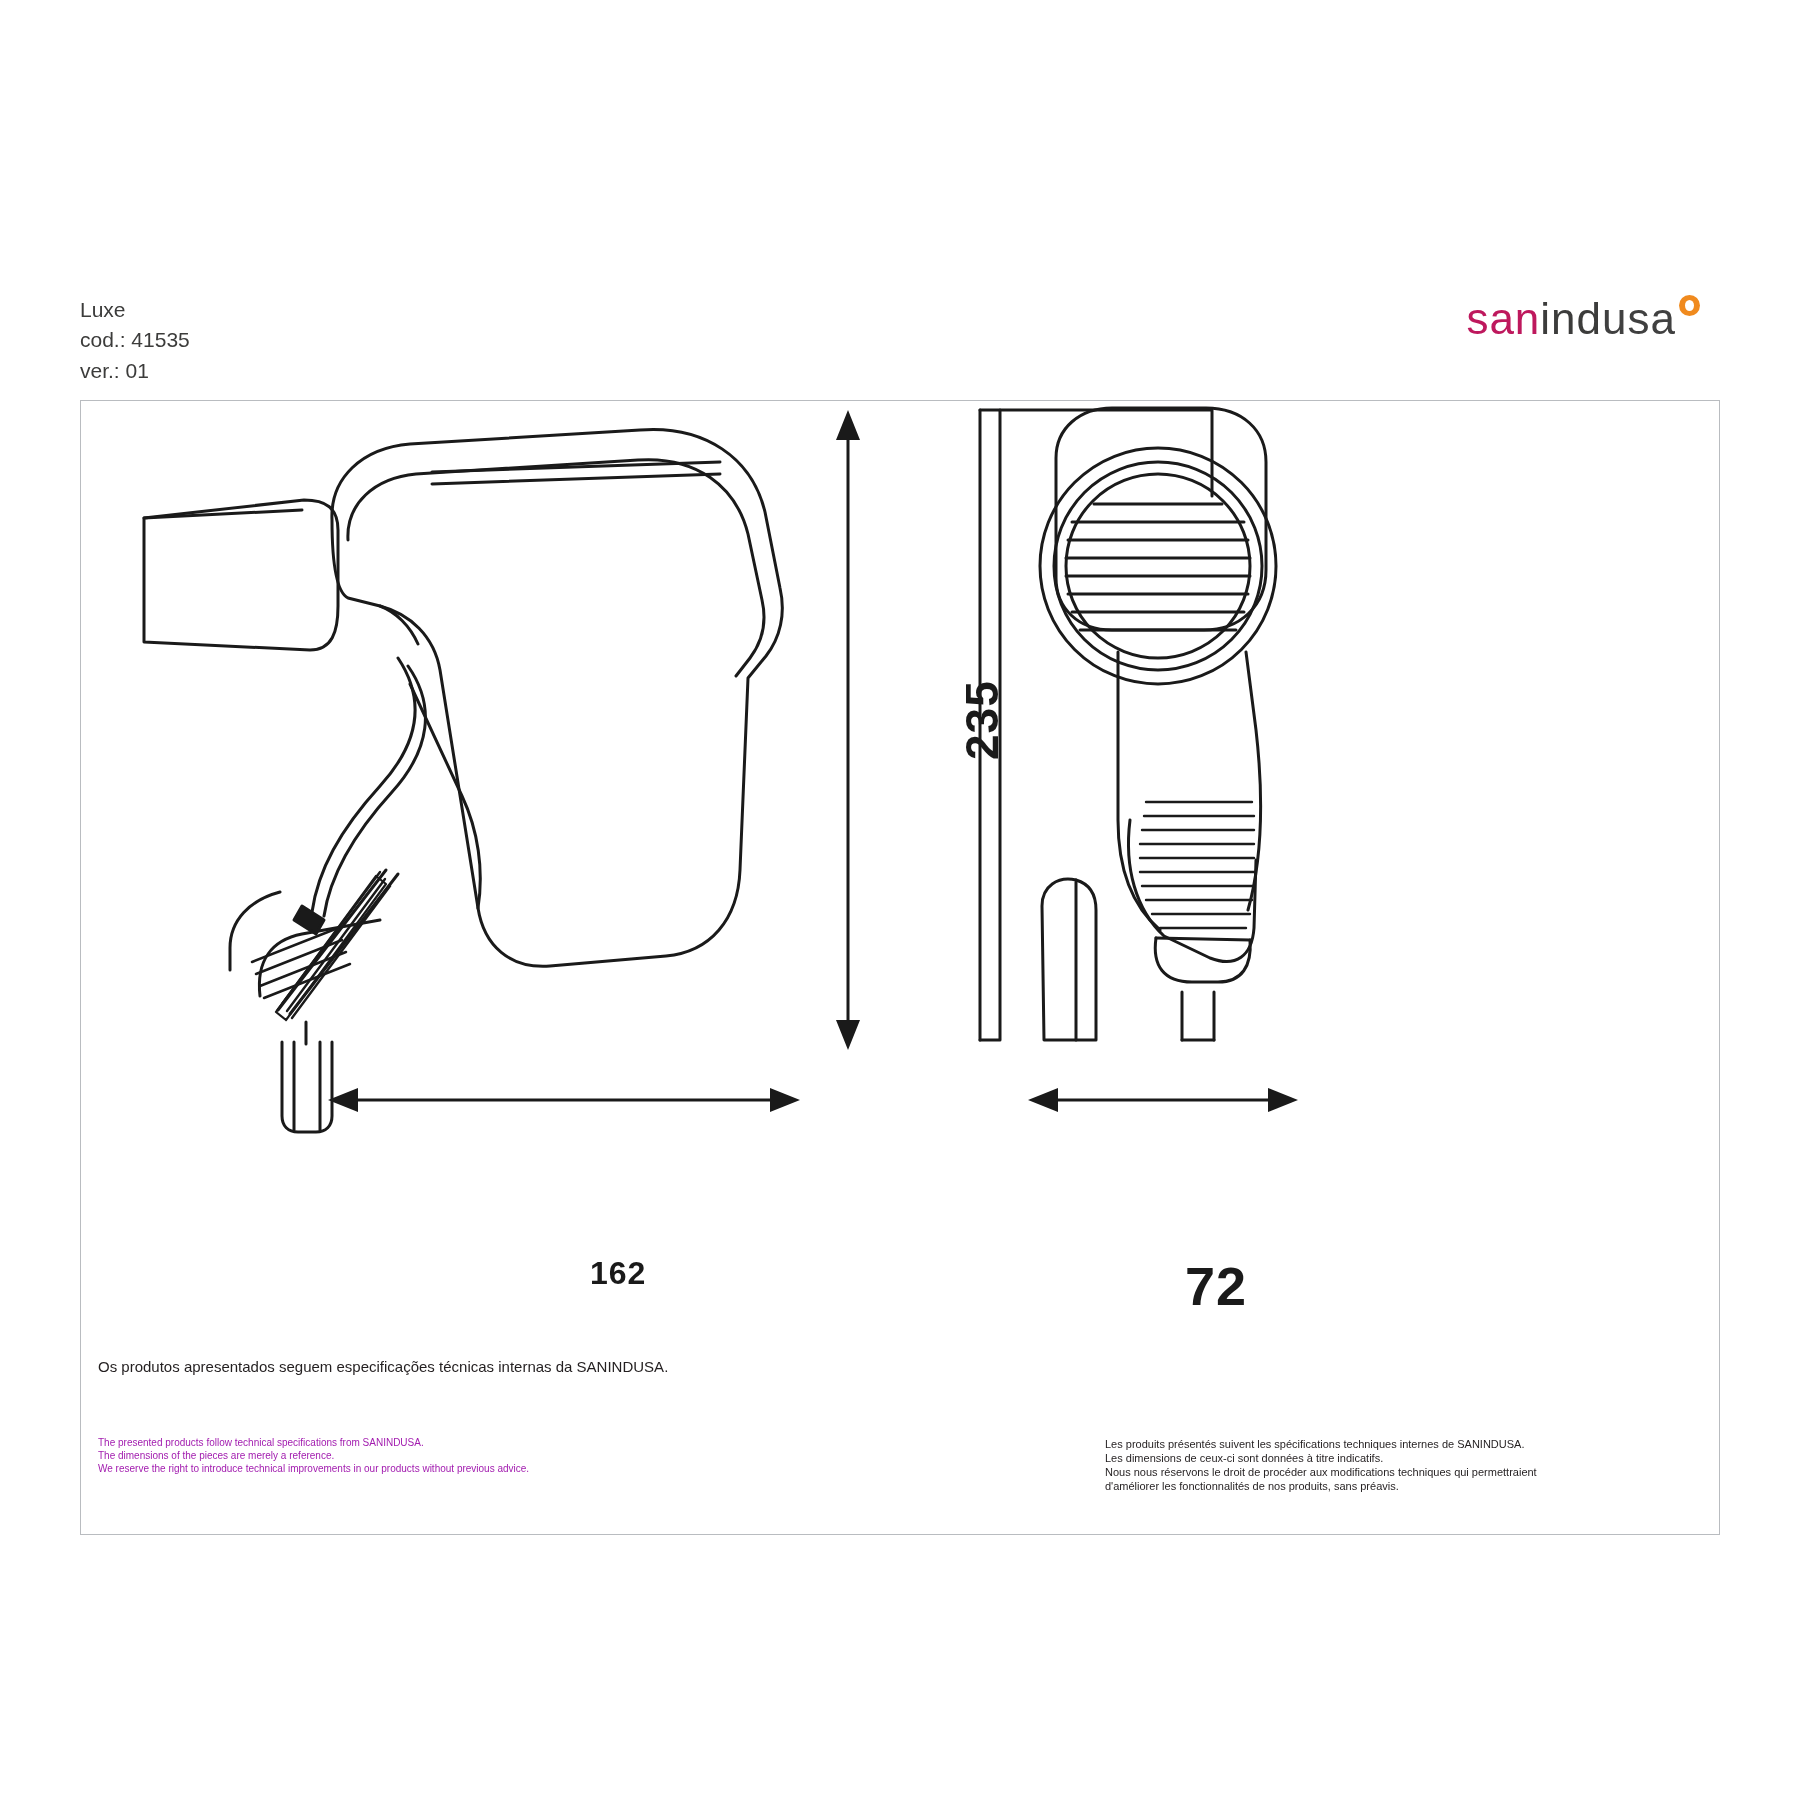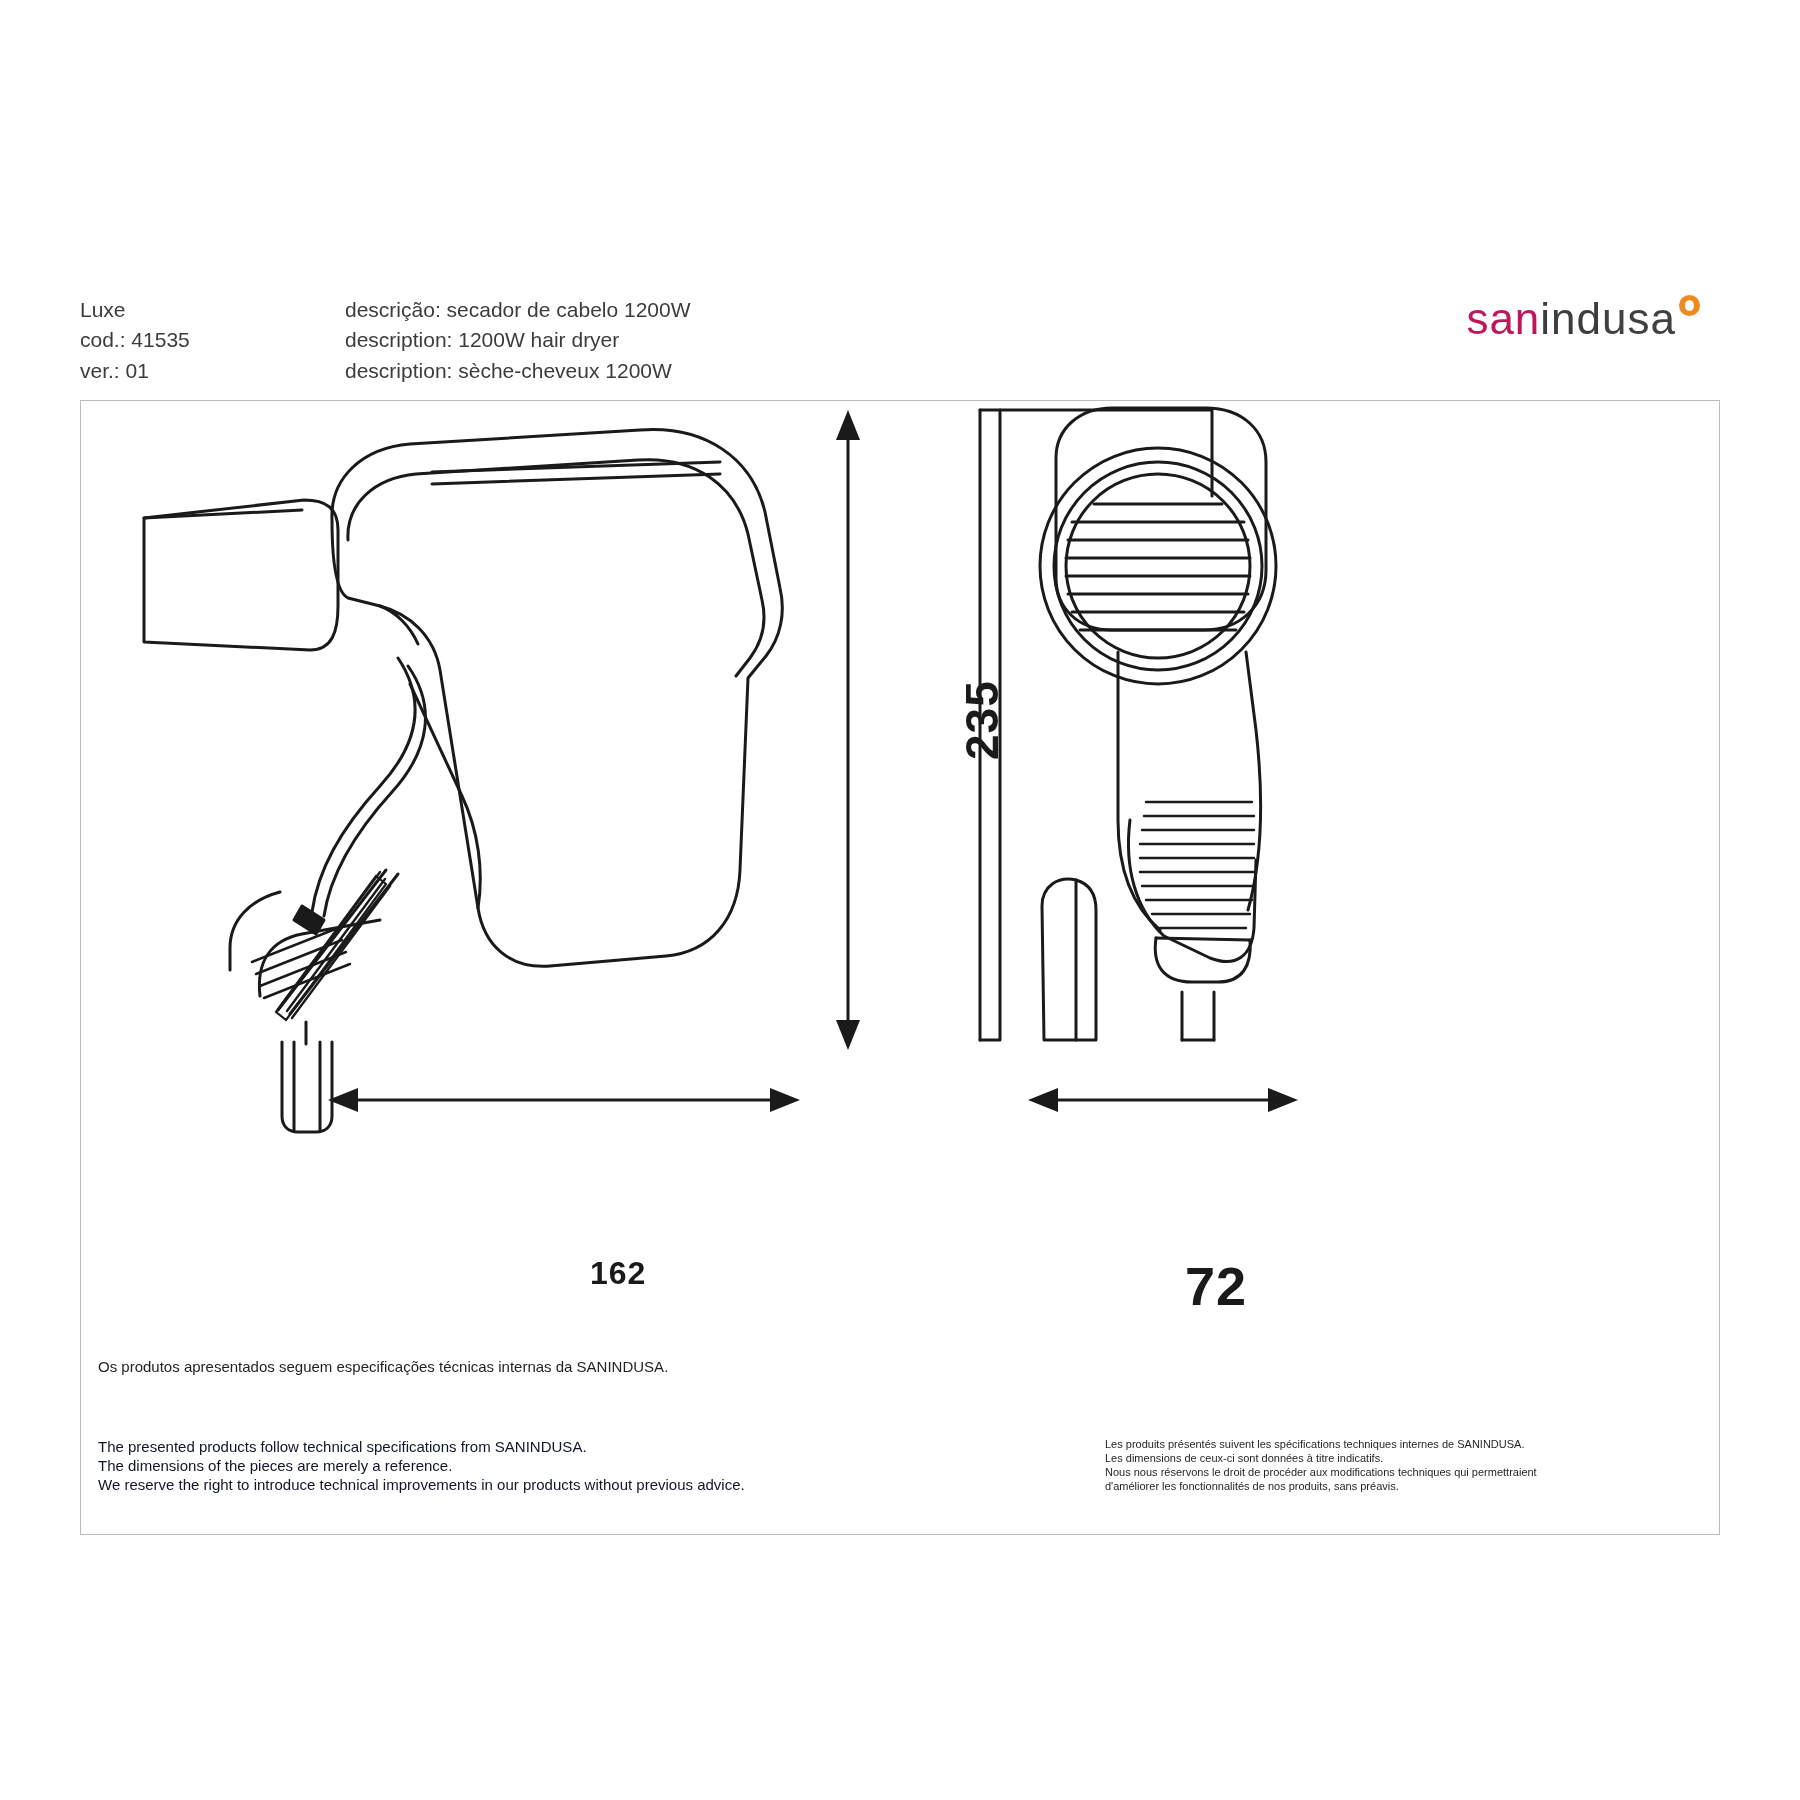--- a/index.html
+++ b/index.html
@@ -140,23 +140,23 @@
     left: 98px;
     top: 1357px;
     font-size: 15px;
     line-height: 1.28;
     color: #231f20;
   }
   .notes-en {
     position: absolute;
     left: 98px;
     top: 1437px;
-    font-size: 15px;
+    font-size: 10px;
     line-height: 1.28;
-    color: #0f172a;
+    color: #a21caf;
   }
   .notes-fr {
     position: absolute;
     left: 1105px;
     top: 1437px;
     font-size: 11px;
     line-height: 1.28;
     color: #231f20;
     width: 630px;
   }
@@ -165,25 +165,20 @@
 </head>
 <body>
 
 <div class="sheet">
 
   <div class="header">
     <div class="hdr-col-left">
       <span class="hdr-row">Luxe</span>
       <span class="hdr-row">cod.: 41535</span>
       <span class="hdr-row">ver.: 01</span>
-    </div>
-    <div class="hdr-col-mid">
-      <span class="hdr-row">descrição: secador de cabelo 1200W</span>
-      <span class="hdr-row">description: 1200W hair dryer</span>
-      <span class="hdr-row">description: sèche-cheveux 1200W</span>
     </div>
     <div class="logo">
       <span class="logo-text">
         <span class="logo-san">san</span><span class="logo-ind">ind</span><span class="logo-usa">usa</span>
       </span>
       <span class="logo-mark"></span>
     </div>
   </div>
 
   <div class="frame"></div>

